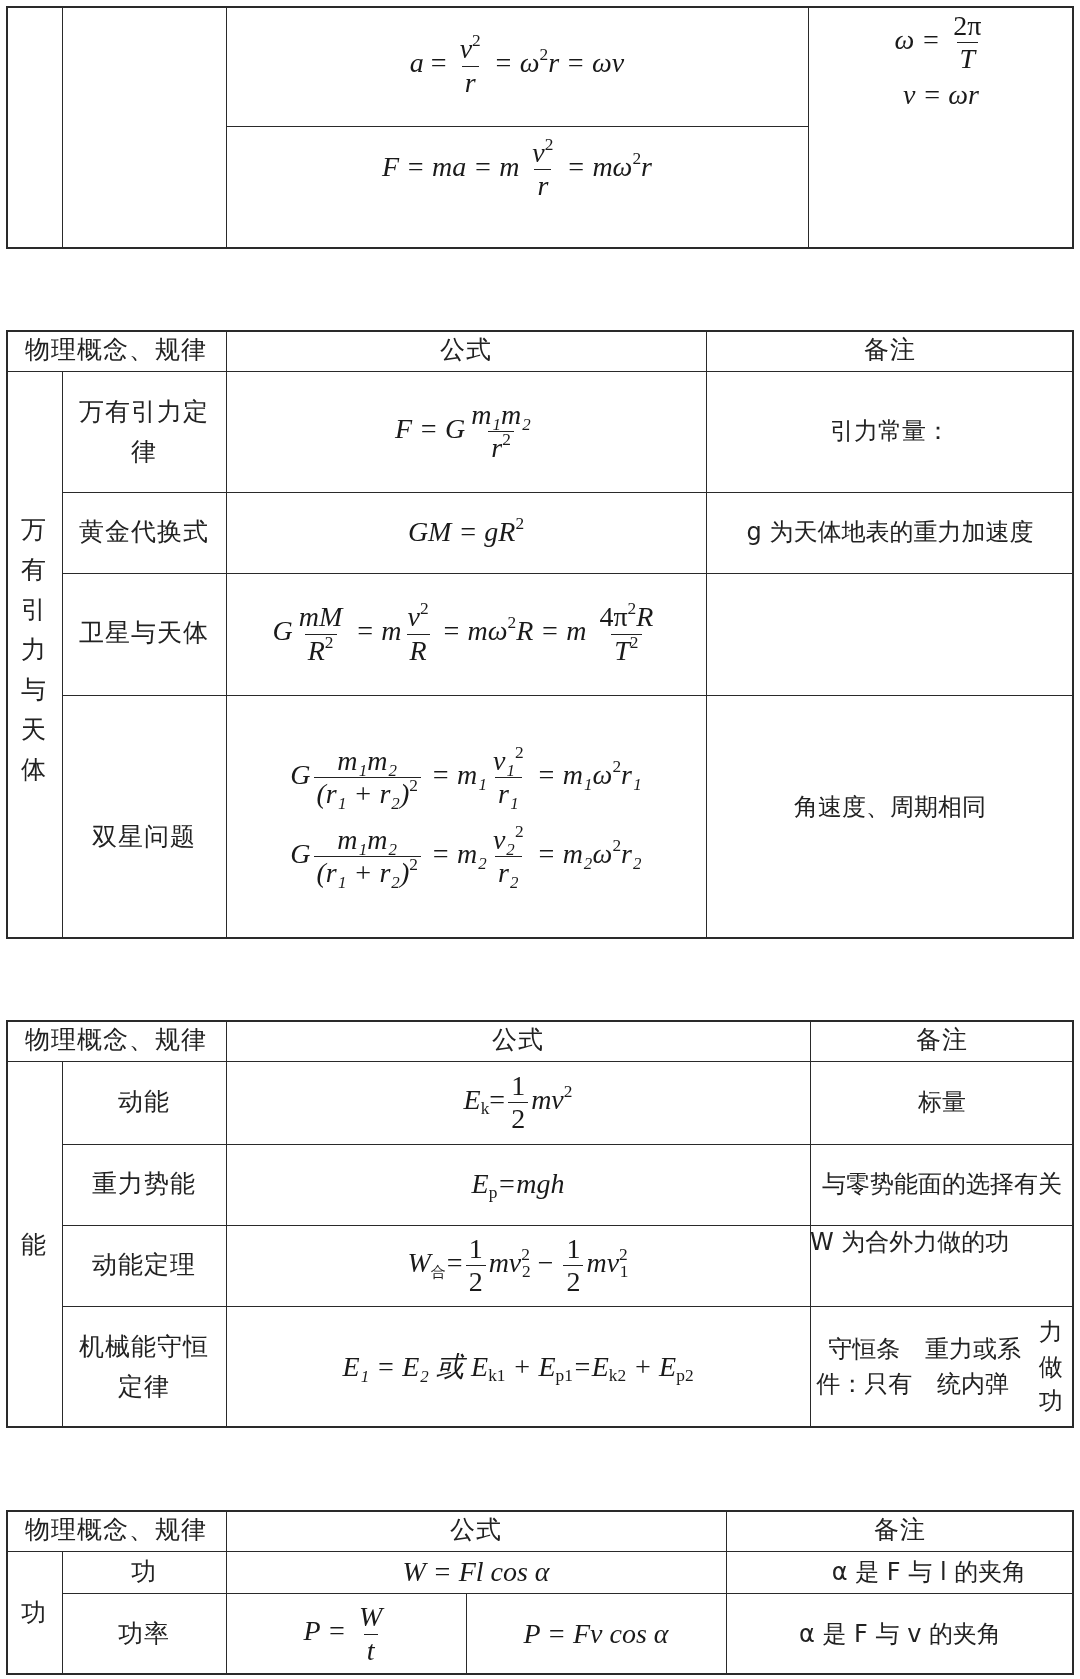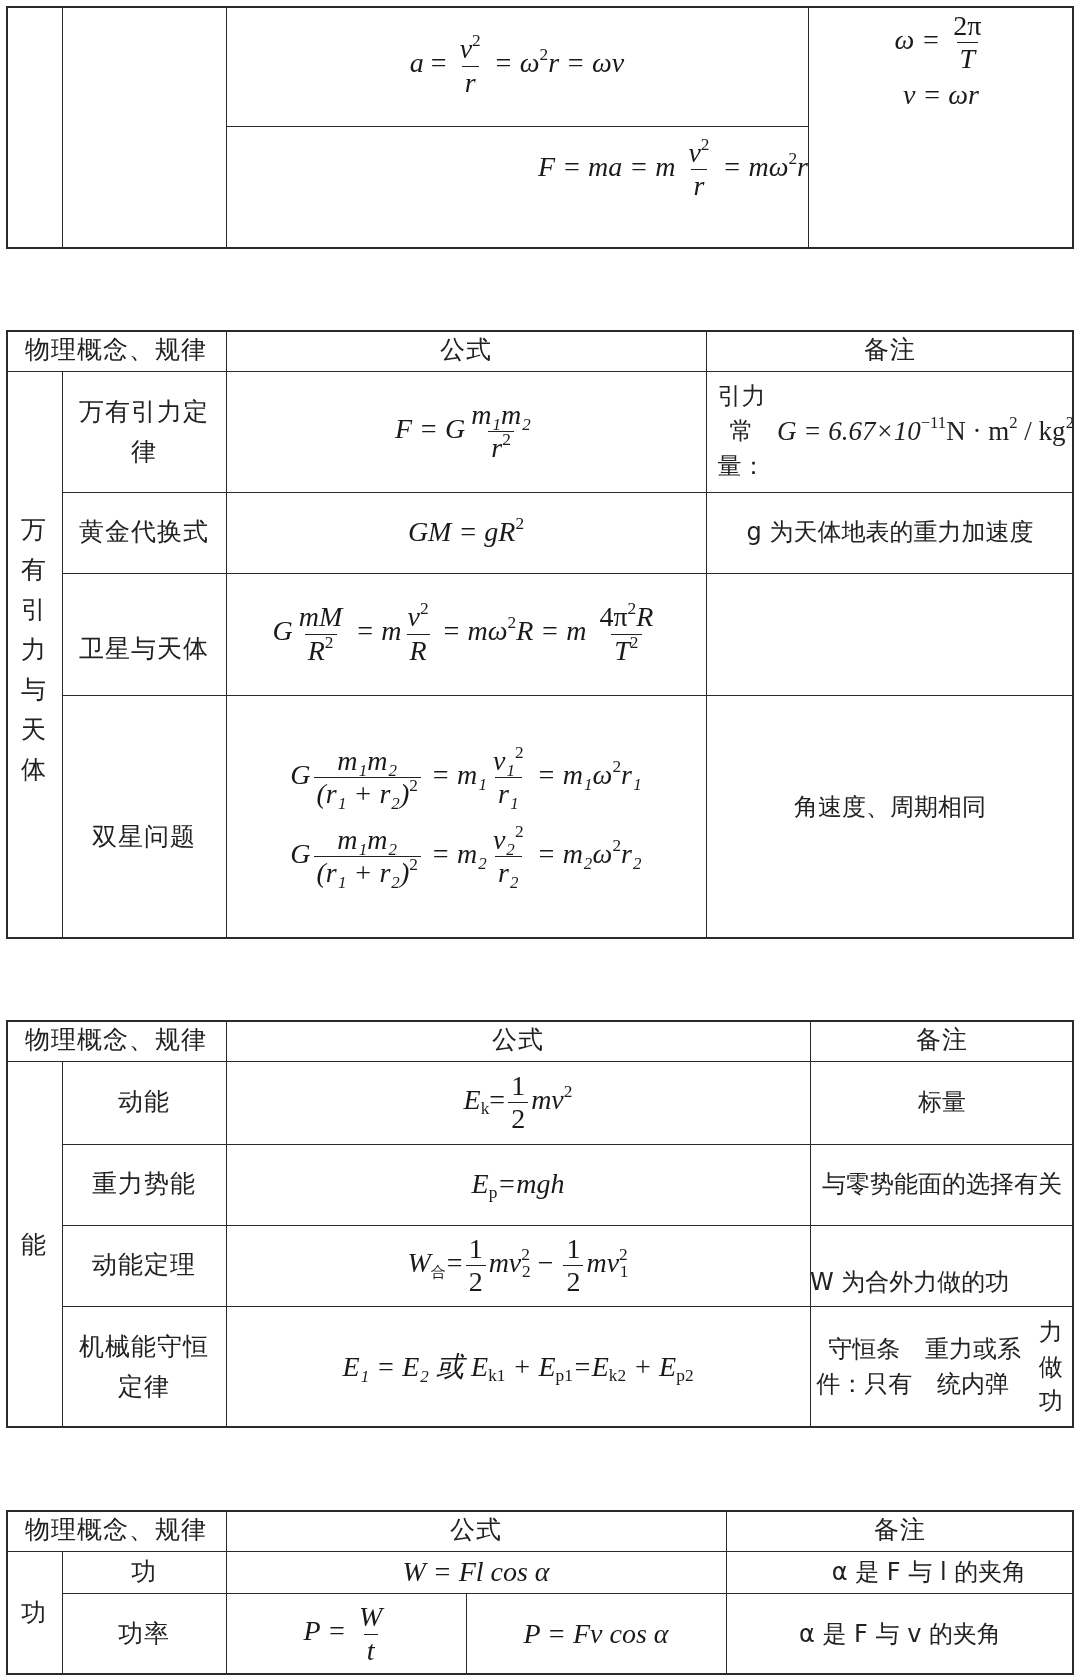--- a/index.html
+++ b/index.html
@@ -35,21 +35,21 @@
 <div class="cell" style="left:226px;top:6px;width:582px;height:120px;">
   <span class="m">
     <span>a</span><span class="up"> = </span>
     <span class="frac">
         <span class="num"><span>v</span><sup>2</sup></span>
         <span class="den">r</span>
       </span>
     <span> = ω</span><sup>2</sup><span>r = ωv</span>
   </span>
 </div>
-<div class="cell" style="left:226px;top:126px;width:582px;height:87px;justify-content:flex-end;">
+<div class="cell" style="left:226px;top:126px;width:582px;height:87px;">
   <span class="m">
     <span>F = ma = m</span>
     <span class="frac">
         <span class="num"><span>v</span><sup>2</sup></span>
         <span class="den">r</span>
       </span>
     <span> = mω</span><sup>2</sup><span>r</span>
   </span>
 </div>
 <div class="cell" style="left:808px;top:6px;width:266px;height:120px;align-items:flex-start;padding-top:4px;">
@@ -90,30 +90,29 @@
     <span>律</span>
 </div>
 <div class="cell" style="left:226px;top:371px;width:480px;height:121px;">
   <span class="m"><span>F = G</span><span class="frac">
         <span class="num">m₁m₂</span>
         <span class="den"><span>r</span><sup>2</sup></span>
       </span></span>
 </div>
 <div class="cell note" style="left:706px;top:371px;width:368px;height:121px;justify-content:space-around;">
   <span>引力常量：</span>
-  <span class="m" style="font-size:27px;"><span>G = 6.67×10</span><sup>−11</sup><span class="up">N · m</span><sup>2</sup><span class="up"> / kg</span><sup>2</sup></span>
 </div>
 
 <div class="cell cn" style="left:62px;top:492px;width:164px;height:81px;">黄金代换式</div>
 <div class="cell" style="left:226px;top:492px;width:480px;height:81px;">
   <span class="m"><span>GM = gR</span><sup>2</sup></span>
 </div>
 <div class="cell note" style="left:706px;top:492px;width:368px;height:81px;">g 为天体地表的重力加速度</div>
 
-<div class="cell cn" style="left:62px;top:573px;width:164px;height:122px;align-items:flex-start;padding-top:42px;margin-top:16px;">卫星与天体</div>
+<div class="cell cn" style="left:62px;top:573px;width:164px;height:122px;align-items:flex-start;padding-top:42px;">卫星与天体</div>
 <div class="cell" style="left:226px;top:573px;width:480px;height:122px;">
   <span class="m">
     <span>G</span><span class="frac">
         <span class="num">mM</span>
         <span class="den"><span>R</span><sup>2</sup></span>
       </span>
     <span> = m</span><span class="frac">
         <span class="num"><span>v</span><sup>2</sup></span>
         <span class="den">R</span>
       </span>
@@ -193,21 +192,21 @@
 <div class="cell cn" style="left:62px;top:1225px;width:164px;height:81px;">动能定理</div>
 <div class="cell" style="left:226px;top:1225px;width:584px;height:81px;">
   <span class="m"><span>W</span><sub class="cn" style="font-size:15px;">合</sub><span class="up">=</span><span class="frac">
         <span class="num up">1</span>
         <span class="den up">2</span>
       </span><span>mv</span><sup>2</sup><sub style="margin-left:-8px;">2</sub><span class="up"> − </span><span class="frac">
         <span class="num up">1</span>
         <span class="den up">2</span>
       </span><span>mv</span><sup>2</sup><sub style="margin-left:-8px;">1</sub></span>
 </div>
-<div class="cell note" style="left:810px;top:1225px;width:264px;height:81px;align-items:flex-start;justify-content:flex-start;margin-top:40px;">W 为合外力做的功</div>
+<div class="cell note" style="left:810px;top:1225px;width:264px;height:81px;align-items:flex-start;justify-content:flex-start;">W 为合外力做的功</div>
 
 <div class="cell cn vert" style="left:62px;top:1306px;width:164px;height:122px;">
   <span>机械能守恒</span>
     <span>定律</span>
 </div>
 <div class="cell" style="left:226px;top:1306px;width:584px;height:122px;">
   <span class="m"><span>E₁ = E₂ 或 E</span><sub>k1</sub><span> + E</span><sub>p1</sub><span>=E</span><sub>k2</sub><span> + E</span><sub>p2</sub></span>
 </div>
 <div class="cell note" style="left:810px;top:1306px;width:264px;height:122px;border-radius:25px;">
   <span>守恒条件：只有</span>

